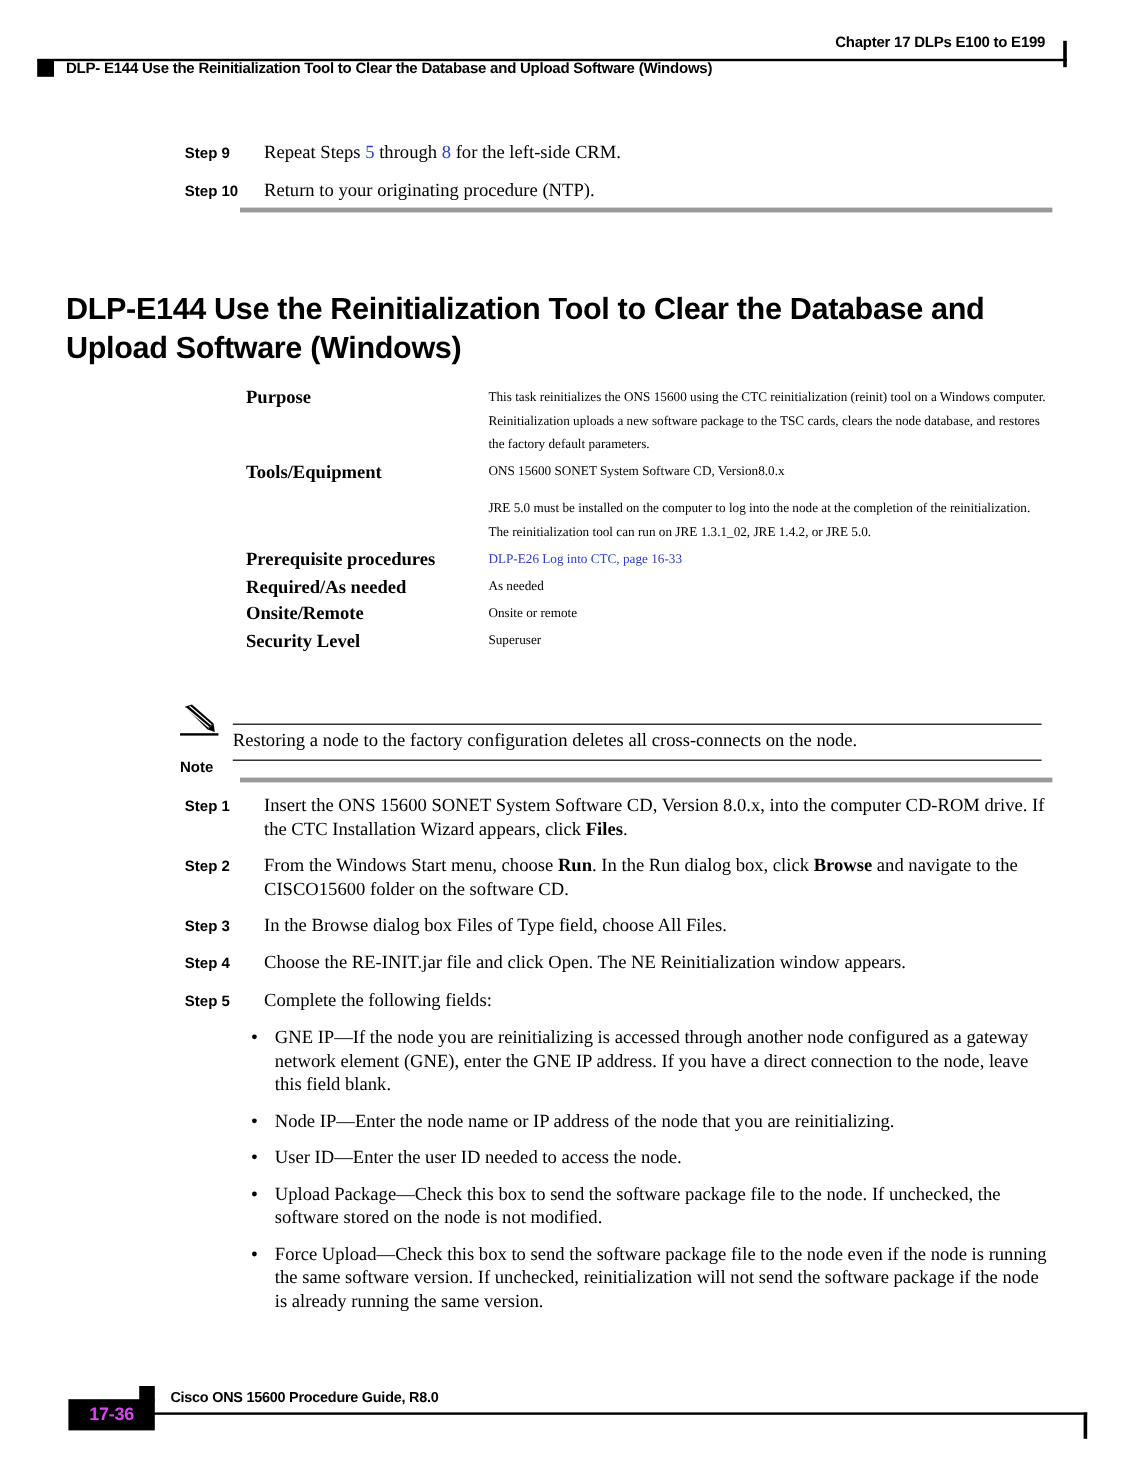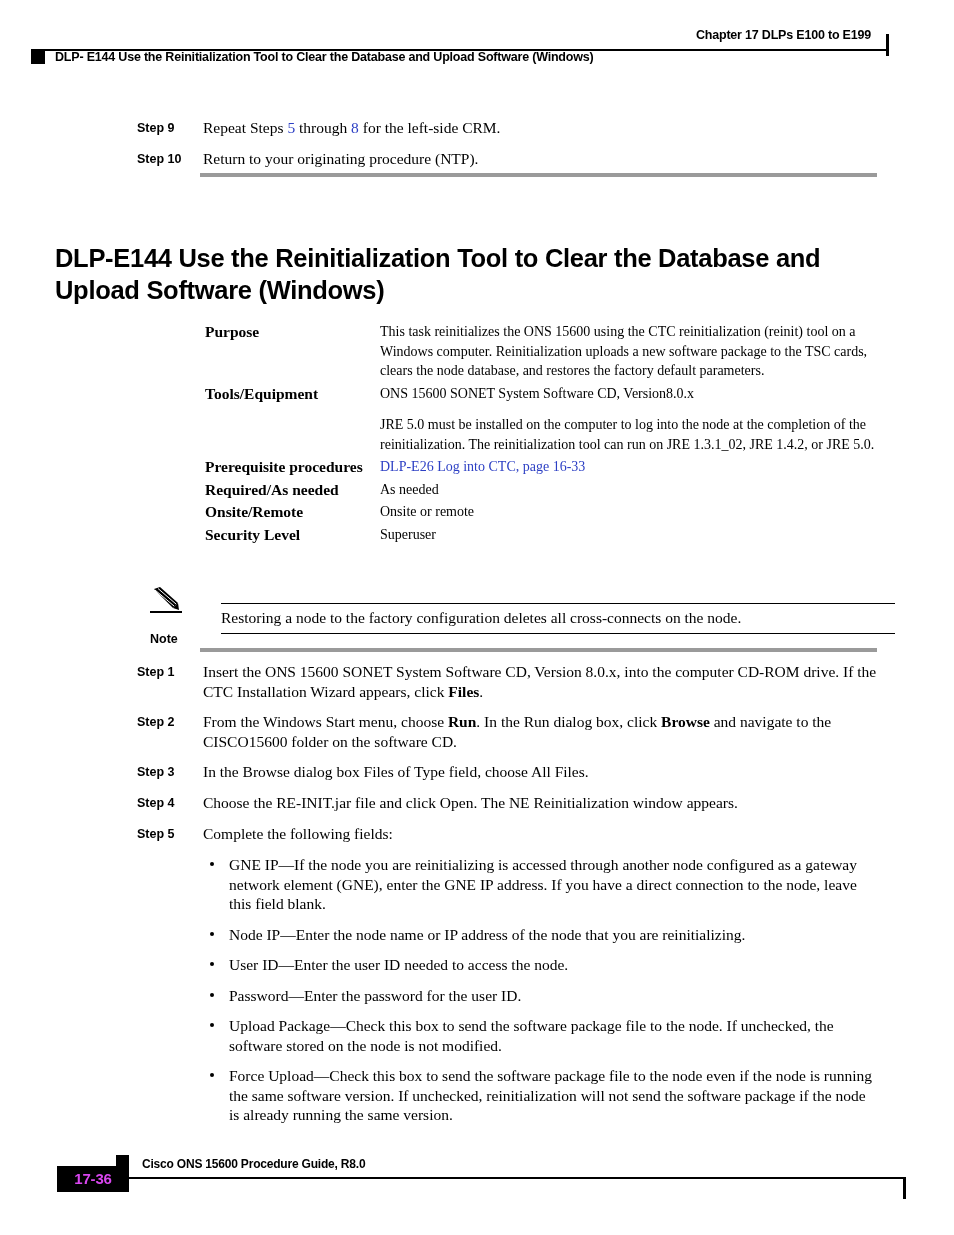--- a/index.html
+++ b/index.html
@@ -77,20 +77,21 @@
     margin-bottom: 11px;
   }
   .step-label {
     flex: 0 0 66px;
     font-family: "Liberation Sans Narrow", "Liberation Sans", sans-serif;
     font-weight: bold;
     font-size: 12.5px;
     line-height: 19px;
     padding-top: 1px;
     white-space: nowrap;
+    margin-left: 17px;
   }
   .step-body {
     flex: 1 1 auto;
     font-size: 15.5px;
     line-height: 19.5px;
   }
 
   
   .top-steps {
     position: absolute;
@@ -133,22 +134,23 @@
     margin-bottom: 3px;
   }
   .spec-term {
     flex: 0 0 175px;
     font-weight: bold;
     font-size: 15.5px;
     line-height: 19.5px;
   }
   .spec-def {
     flex: 1 1 auto;
-    font-size: 14px;
+    font-size: 11px;
     line-height: 19.5px;
+    margin-left: 27px;
   }
   .spec-def p {
     margin: 0 0 12px 0;
   }
   .spec-def p:last-child {
     margin-bottom: 0;
   }
   .xref {
     color: #2c3fc4;
   }
@@ -181,21 +183,21 @@
   }
   .note-word {
     display: block;
     font-family: "Liberation Sans Narrow", "Liberation Sans", sans-serif;
     font-weight: bold;
     font-size: 12.5px;
     margin-top: 19px;
   }
   .note-body {
     position: absolute;
-    left: 84px;
+    left: 57px;
     top: 17px;
     width: 674px;
   }
   .note-rule {
     width: 100%;
     height: 1.2px;
     background: #000000;
   }
   .note-text {
     font-size: 15.5px;
@@ -410,21 +412,20 @@
       <div class="step-body"><span>Choose the RE-INIT.jar file and click Open. The NE Reinitialization window appears.</span></div>
     </div>
     <div class="step-row">
       <div class="step-label">Step 5</div>
       <div class="step-body"><span>Complete the following fields:</span></div>
     </div>
     <ul class="bullet-list bullet-indent">
       <li class="bullet-item"><span class="bullet-dot"></span><span>GNE IP—If the node you are reinitializing is accessed through another node configured as a gateway network element (GNE), enter the GNE IP address. If you have a direct connection to the node, leave this field blank.</span></li>
       <li class="bullet-item"><span class="bullet-dot"></span><span>Node IP—Enter the node name or IP address of the node that you are reinitializing.</span></li>
       <li class="bullet-item"><span class="bullet-dot"></span><span>User ID—Enter the user ID needed to access the node.</span></li>
-      <li class="bullet-item"><span class="bullet-dot"></span><span>Password—Enter the password for the user ID.</span></li>
       <li class="bullet-item"><span class="bullet-dot"></span><span>Upload Package—Check this box to send the software package file to the node. If unchecked, the software stored on the node is not modified.</span></li>
       <li class="bullet-item"><span class="bullet-dot"></span><span>Force Upload—Check this box to send the software package file to the node even if the node is running the same software version. If unchecked, reinitialization will not send the software package if the node is already running the same version.</span></li>
     </ul>
   </div>
 
 <div class="page-footer">
   <div class="footer-marker"></div>
   <div class="footer-guide-title">Cisco ONS 15600 Procedure Guide, R8.0</div>
   <div class="footer-rule"></div>
   <div class="footer-rule-cap"></div>

